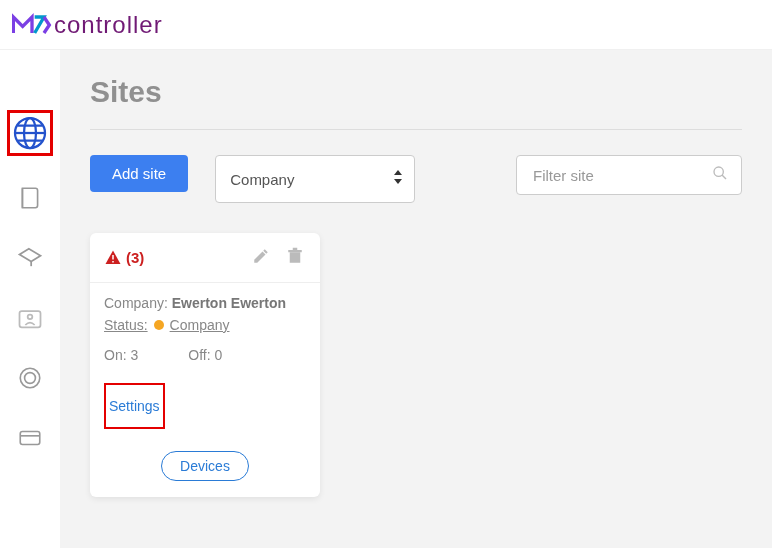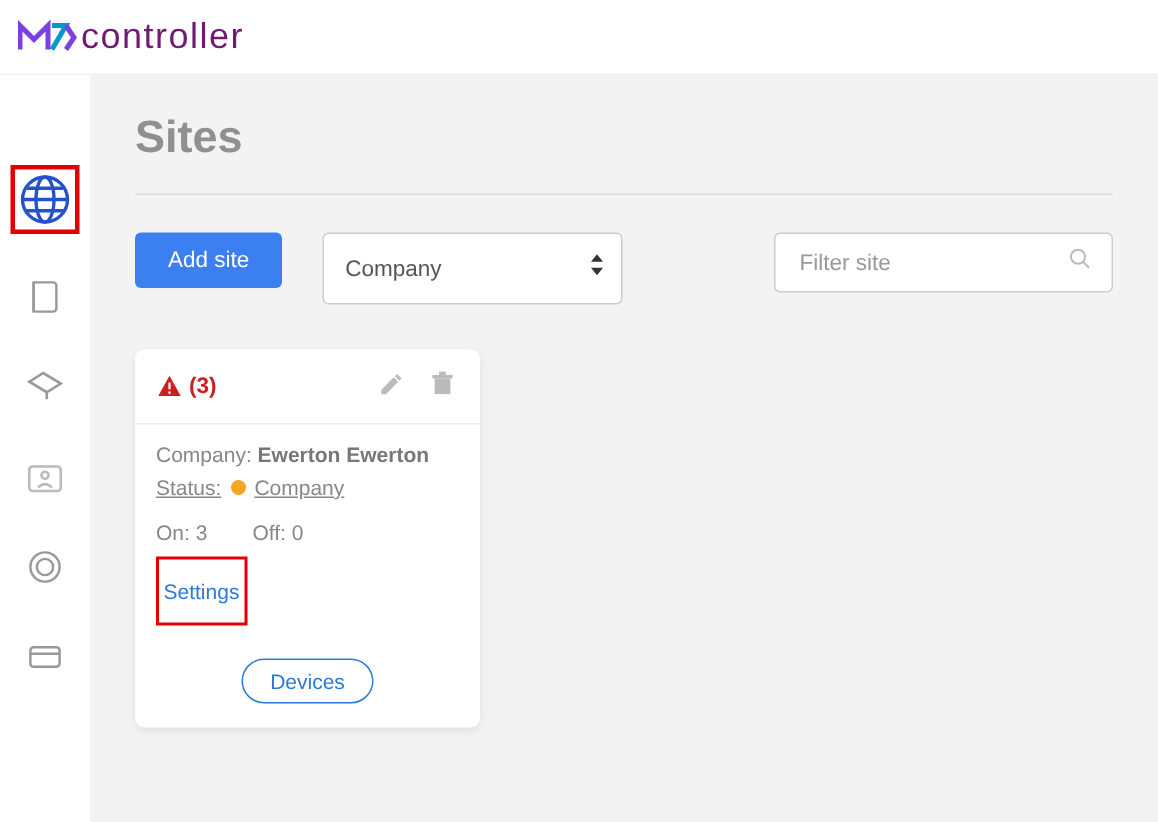--- a/index.html
+++ b/index.html
@@ -28,21 +28,21 @@
     .card { width:230px; background:#fff; border-radius:6px; box-shadow:0 2px 6px rgba(0,0,0,.08); }
     .card-header { display:flex; align-items:center; padding:12px 14px; border-bottom:1px solid #eee; gap:6px; }
     .alert-badge { display:flex; align-items:center; gap:4px; color:#cc2020; font-weight:700; font-size:15px; }
     .card-header-actions { margin-left:auto; display:flex; gap:12px; }
     .icon-btn { background:none; border:none; cursor:pointer; padding:2px; }
     .card-body { padding:12px 14px 16px; color:#888; font-size:14px; }
     .row { margin-bottom:6px; }
     .lbl { color:#888; } .val { color:#777; font-weight:600; }
     .status-row { display:flex; align-items:center; gap:6px; margin-bottom:14px;text-decoration:underline; }
     .status-dot { width:10px; height:10px; border-radius:50%; background:#f5a623; display:inline-block; }
-    .onoff { display:flex; gap:30px; margin-bottom:8px; }
+    .onoff { display:flex; gap:50px; margin-bottom:20px; }
     .settings-link { color:#2a7bd6; text-decoration:none; font-size:14px; cursor:pointer; display:inline-block; padding:2px 3px; }
     .settings-hl { border:2px solid #e40000; display:inline-block; padding:11px 0; }
     .card-footer { display:flex; justify-content:center; padding:6px 0 16px; }
     .btn-outline { background:#fff; color:#2a7bd6; border:1px solid #2a7bd6; border-radius:18px; padding:6px 18px; font-size:14px; cursor:pointer; }
   </style>
 </head>
 <body>
 
 <div class="header">
   <div class="logo">

